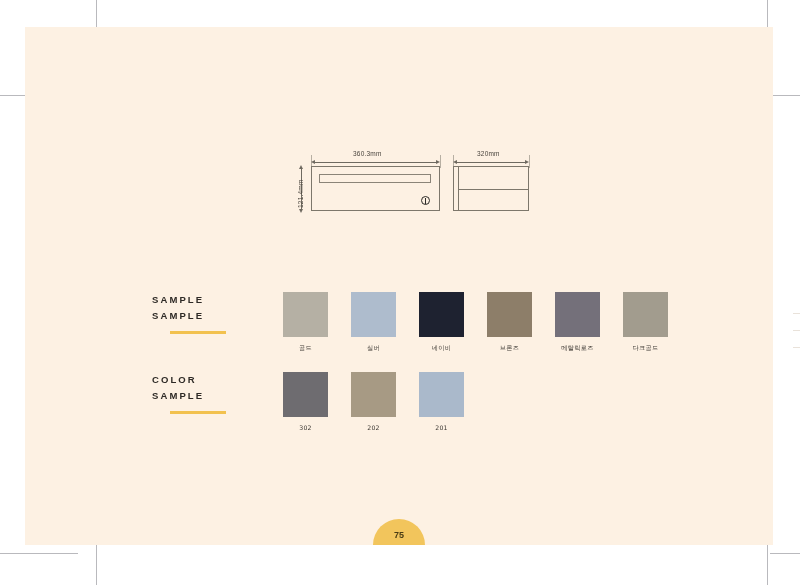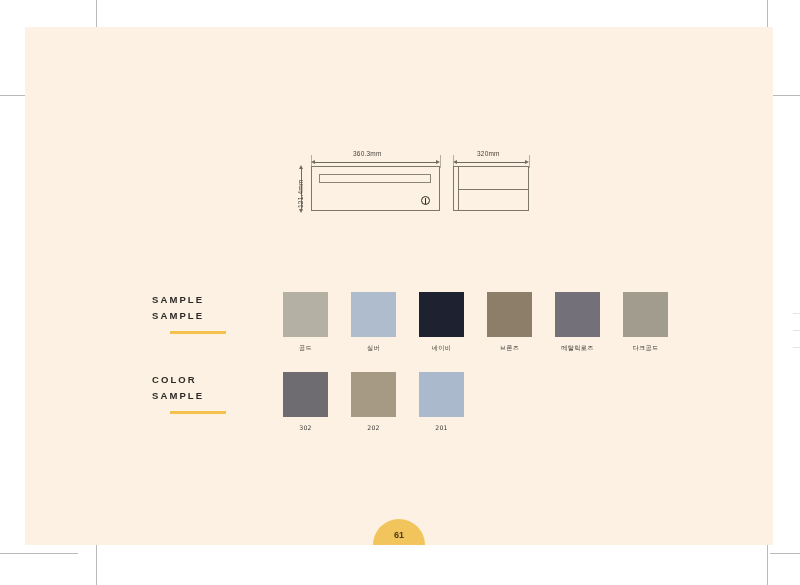--- a/index.html
+++ b/index.html
@@ -380,15 +380,15 @@
           <div class="swatch-label">202</div>
         </div>
         <div class="swatch-cell" style="margin-left: 23px;">
           <div class="swatch tex-weave" style="background: rgb(170, 185, 203);"></div>
           <div class="swatch-label">201</div>
         </div>
       </div>
   </div>
 
   <div class="page-badge">
-    <span>61</span>
+    <span>75</span>
   </div>
 </div>
 
 </body></html>

